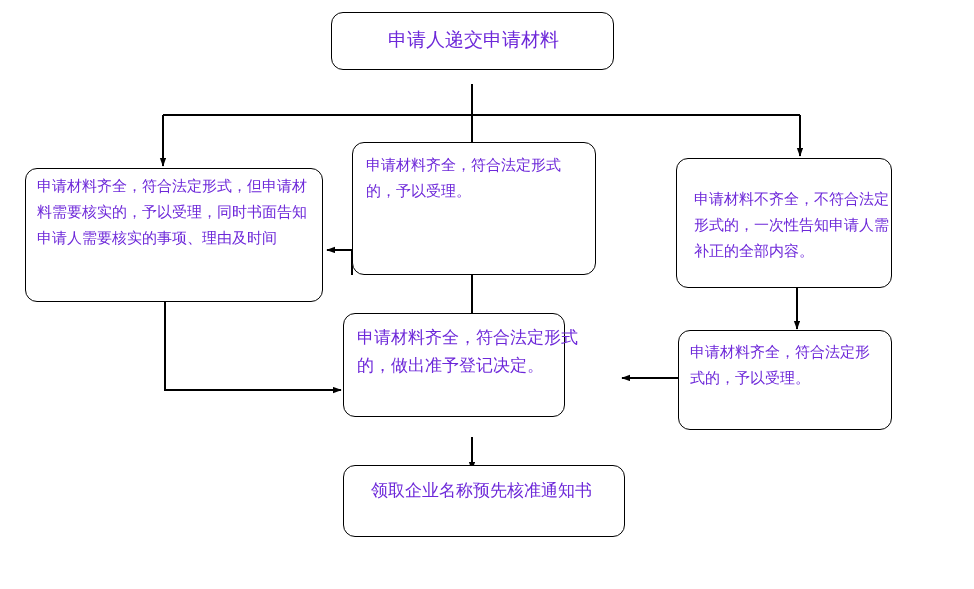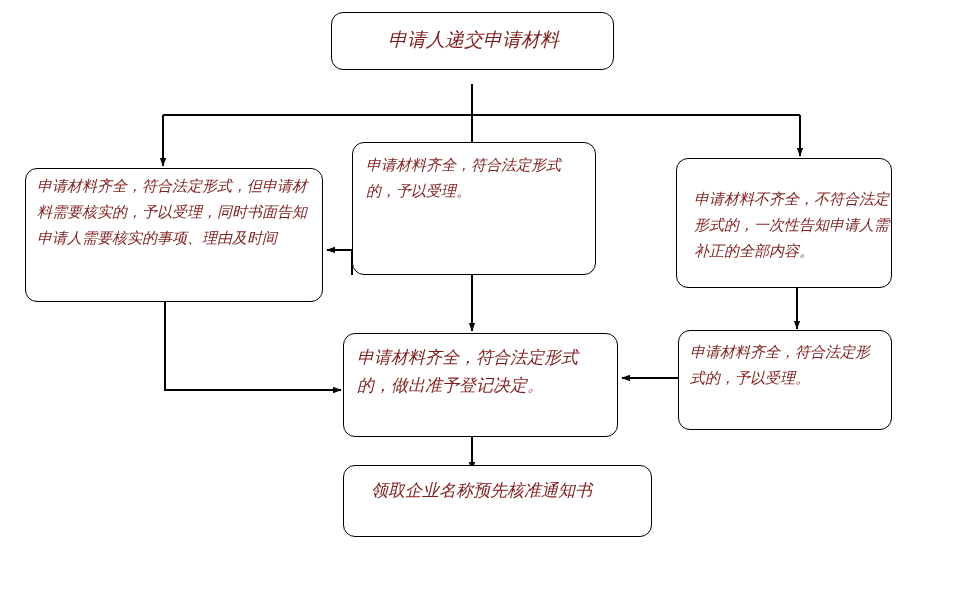--- a/index.html
+++ b/index.html
@@ -29,25 +29,24 @@
     box-sizing: border-box;
     border: 1px solid #000000;
     border-radius: 12px;
     background: #ffffff;
   }
   .node-text {
     position: absolute;
     box-sizing: border-box;
     font-size: 15px;
     line-height: 26px;
-    color: #7f1d1d;
+    color: #6d28d9;
     letter-spacing: 0px;
     white-space: pre-wrap;
     text-align: left;
-    font-style: italic;
   }
   .node-text.centered {
     text-align: center;
   }
   .big-text {
     font-size: 19px;
     line-height: 28px;
   }
   .mid-text {
     font-size: 17px;
@@ -105,21 +104,21 @@
   </div>
 
   <div class="node-box" style="left:676px; top:158px; width:216px; height:130px;">
     <div class="node-text" style="left:17px; top:7px; width:196px;margin-top:20px;">申请材料不齐全，不符合法定形式的，一次性告知申请人需补正的全部内容。</div>
   </div>
 
   <div class="node-box" style="left:678px; top:330px; width:214px; height:100px;">
     <div class="node-text" style="left:11px; top:8px; width:194px;">申请材料齐全，符合法定形式的，予以受理。</div>
   </div>
 
-  <div class="node-box" style="left:343px; top:333px; width:275px; height:104px;">
+  <div class="node-box" style="left:343px; top:313px; width:222px; height:104px;">
     <div class="node-text mid-text" style="left:13px; top:9px; width:250px;">申请材料齐全，符合法定形式的，做出准予登记决定。</div>
   </div>
 
-  <div class="node-box" style="left:343px; top:465px; width:309px; height:72px;">
+  <div class="node-box" style="left:343px; top:465px; width:282px; height:72px;">
     <div class="node-text centered mid-text" style="left:0px; top:10px; width:275px;">领取企业名称预先核准通知书</div>
   </div>
 
 </div>
 
 </body></html>

